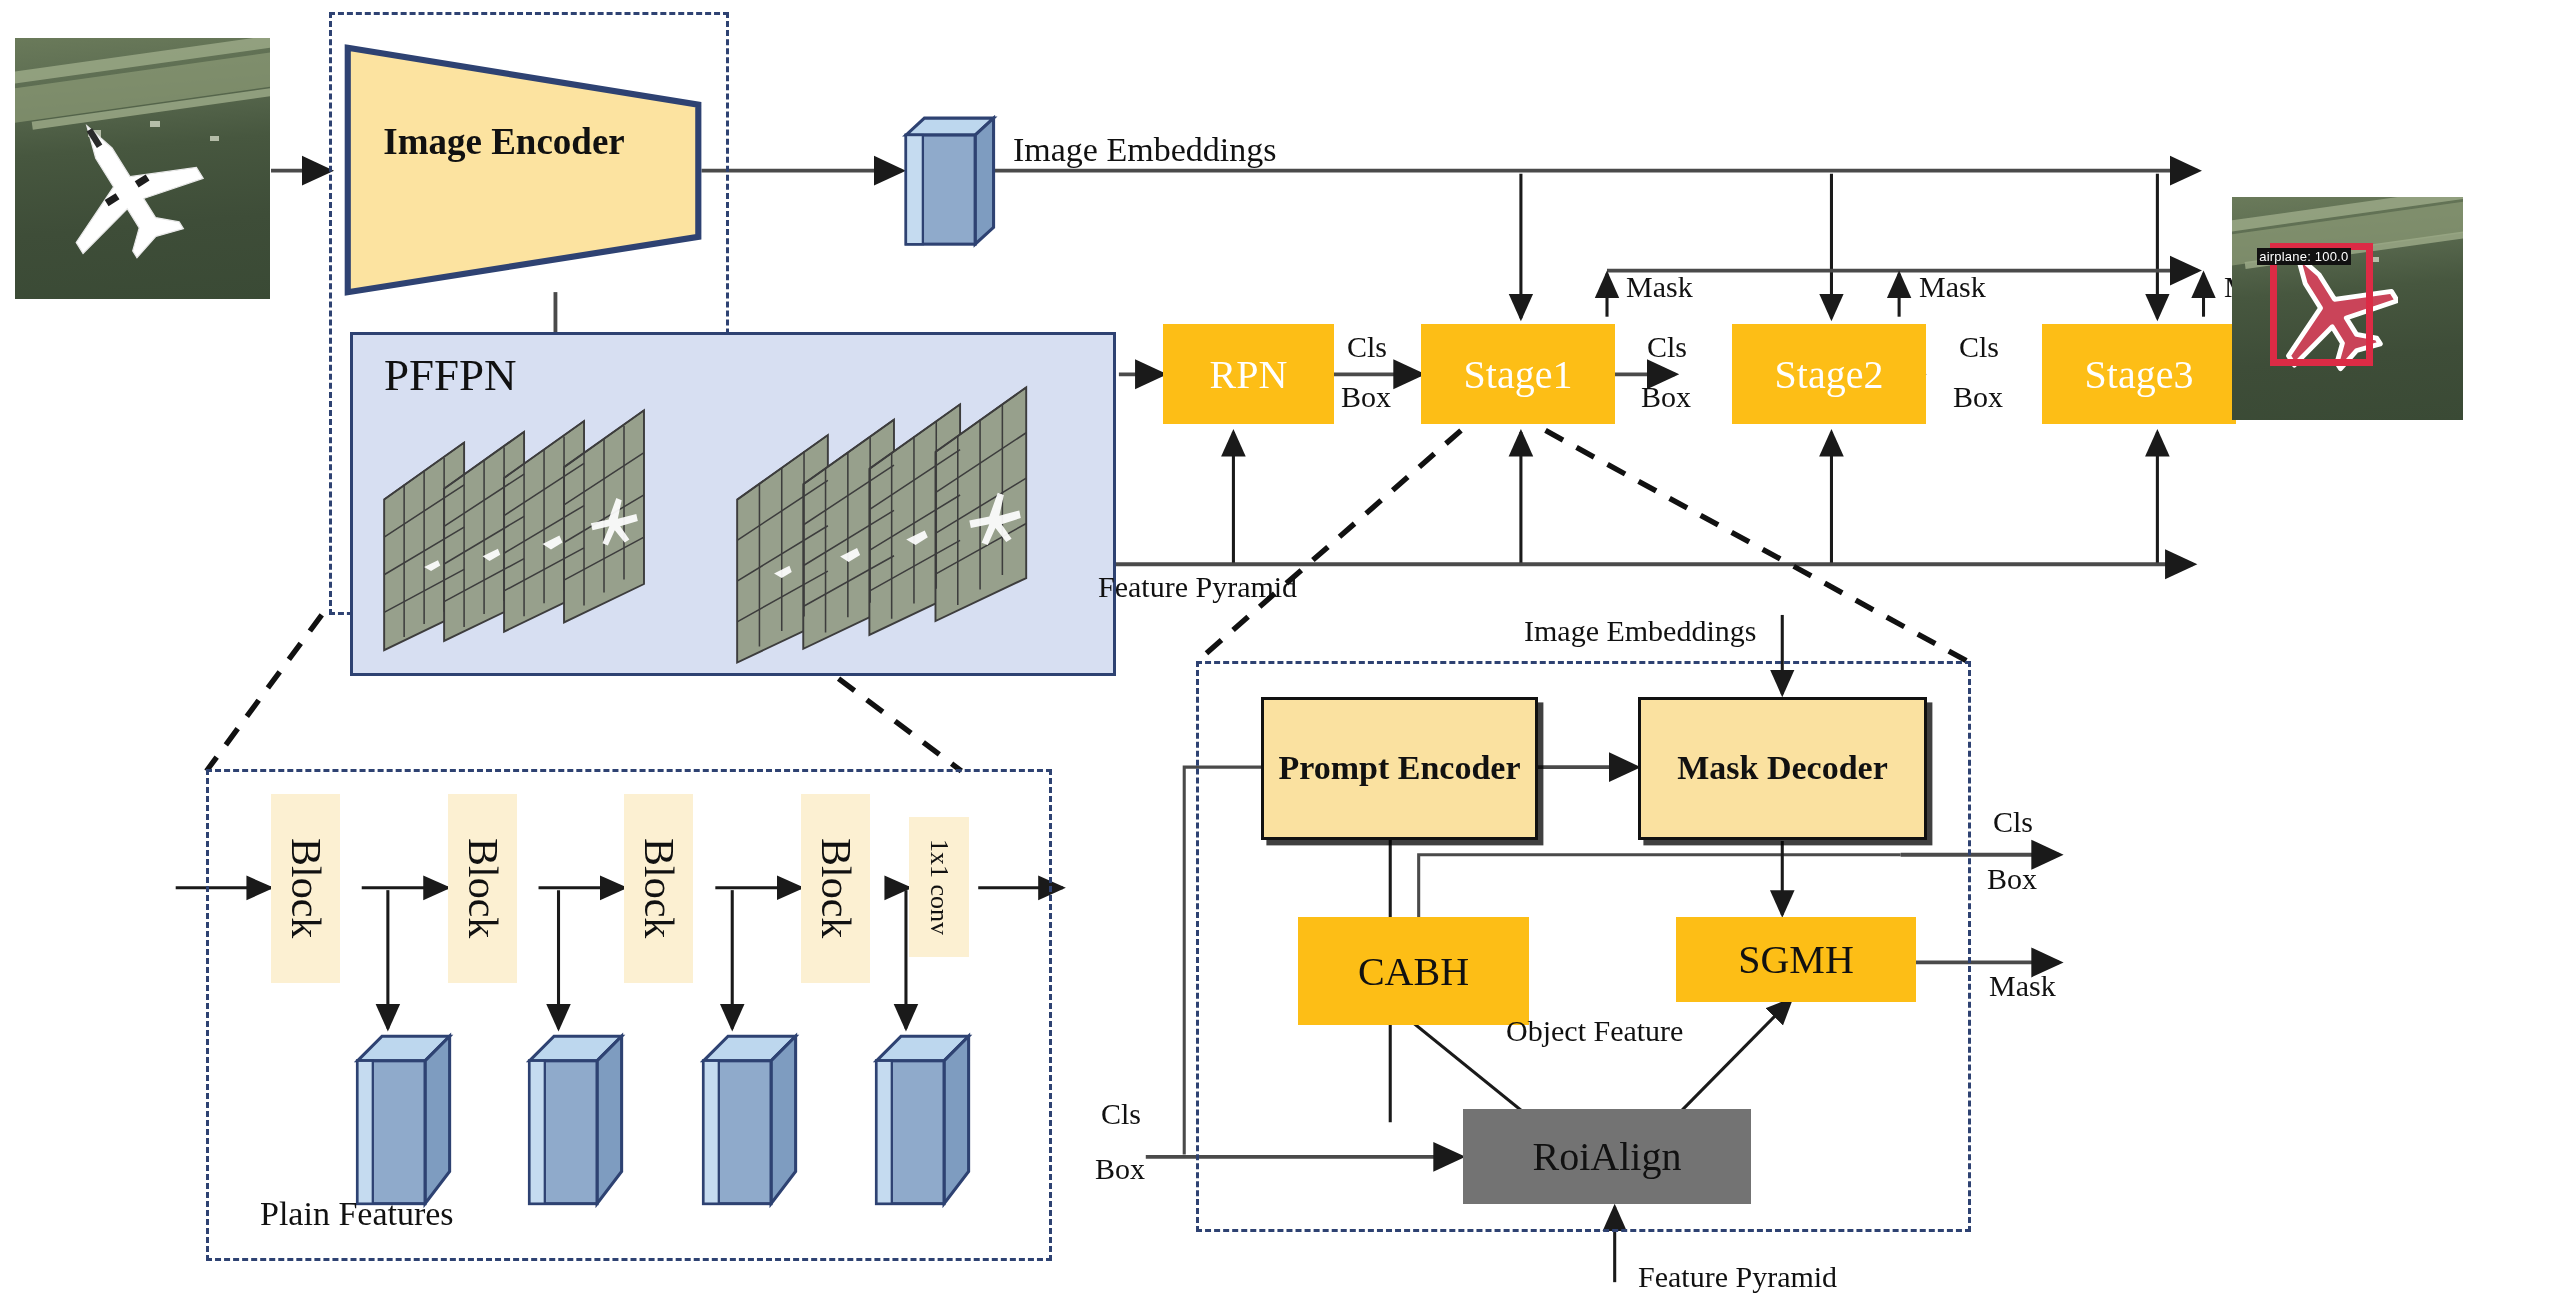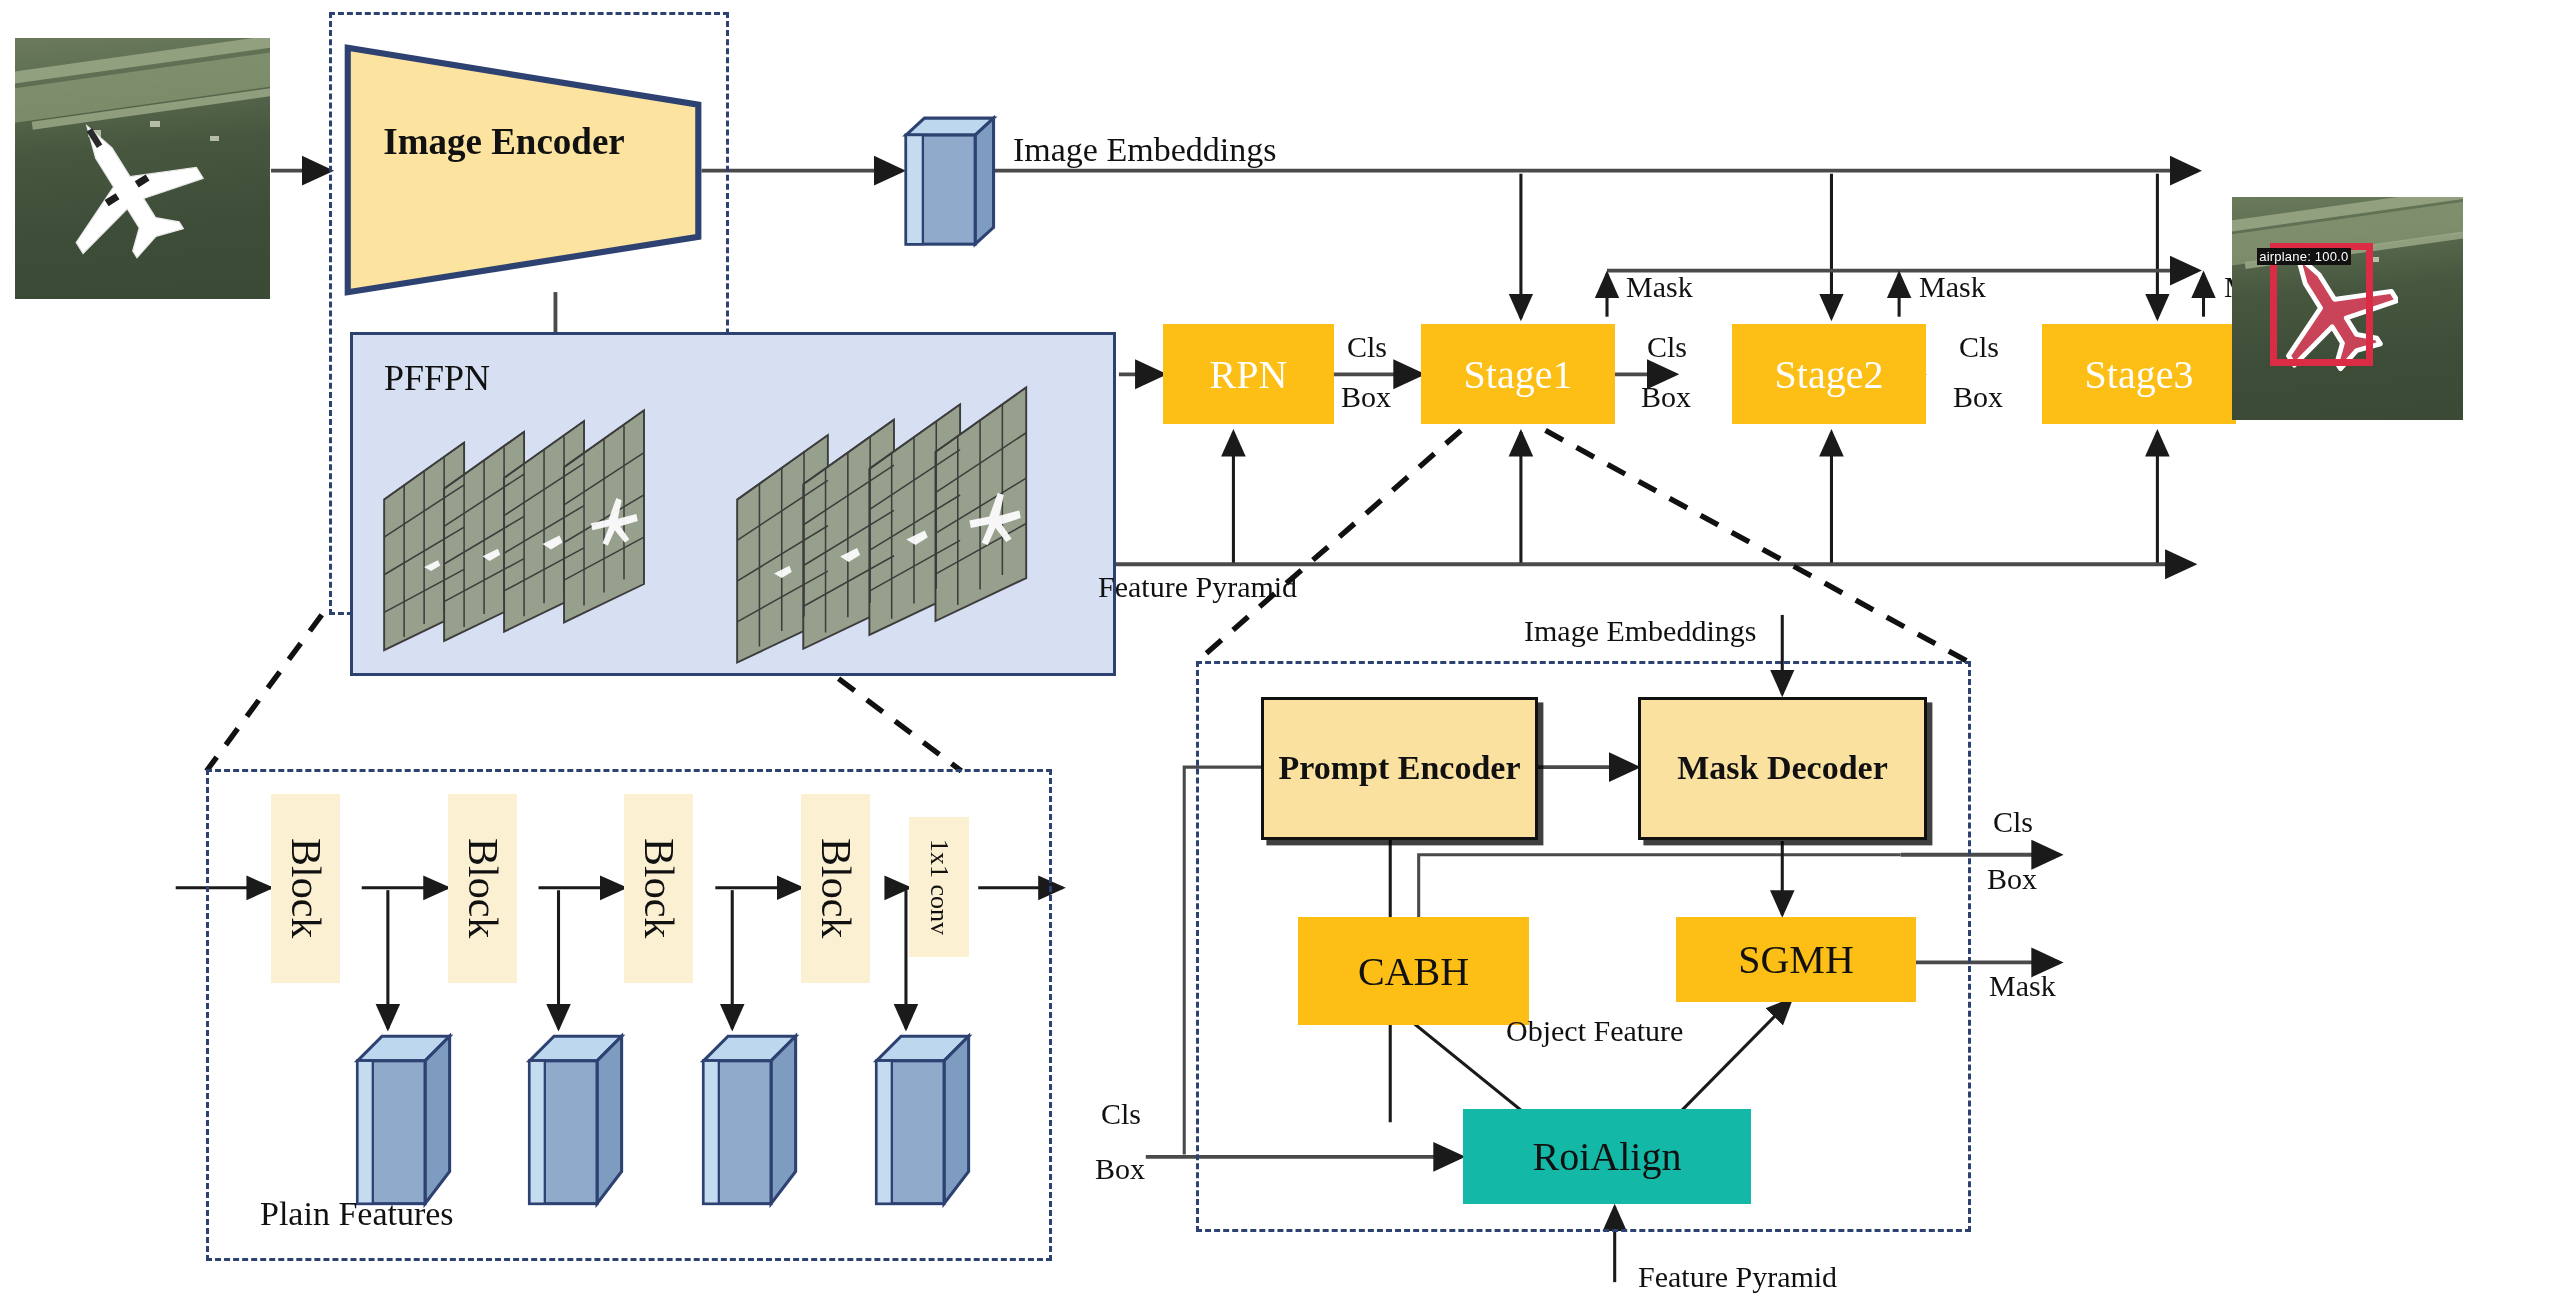--- a/index.html
+++ b/index.html
@@ -12,21 +12,21 @@
   .lbl{position:absolute;font-family:"Liberation Serif",serif;color:#111;white-space:nowrap;line-height:1.05;}
   .lbl-40{font-size:30px;}
   .lbl-44{font-size:34px;}
 
   
   .box{position:absolute;display:flex;align-items:center;justify-content:center;text-align:center;box-sizing:border-box;}
   .box-orange{background:#FDBE16;color:#ffffff;font-size:40px;font-family:"Liberation Serif",serif;}
   .box-orange-dark{background:#FDBE16;color:#111111;font-size:40px;font-family:"Liberation Serif",serif;}
   .box-cream{background:#FAE1A0;border:3.8px solid #111;color:#111;font-weight:bold;font-size:34px;
              font-family:"Liberation Serif",serif;box-shadow:5.4px 5.4px 0 rgba(0,0,0,0.75);}
-  .box-blue{background:#14b8a6;color:#111;font-size:40px;font-family:"Liberation Serif",serif;}
+  .box-blue{background:#737373;color:#111;font-size:40px;font-family:"Liberation Serif",serif;}
   .box-palecream{background:#FCF0D2;color:#111;font-family:"Liberation Serif",serif;}
 
   
   .dash-navy{position:absolute;border:3.8px dashed #2E4272;box-sizing:border-box;background:transparent;}
 
   .pffpn-panel{position:absolute;background:#D7DFF2;border:3.1px solid #2E4272;box-sizing:border-box;}
 
   
   #wires{position:absolute;left:0;top:0;width:2576px;height:1306px;pointer-events:none;}
 
@@ -200,21 +200,21 @@
 
   <svg class="slab" style="left:898px;top:112px;width:102px;height:146px;" viewBox="0 0 132 190">
     <polygon points="10,30 34,8 124,8 100,30" fill="#BDD7EE" stroke="#2E4272" stroke-width="4"></polygon>
     <polygon points="100,30 124,8 124,150 100,172" fill="#7E9CC0" stroke="#2E4272" stroke-width="4"></polygon>
     <rect x="10" y="30" width="90" height="142" fill="#8FAACB" stroke="#2E4272" stroke-width="4"></rect>
     <rect x="10" y="30" width="22" height="142" fill="#C5DBF0" stroke="#2E4272" stroke-width="3"></rect>
   </svg>
   <div class="lbl lbl-44" style="left:1013px;top:132px;">Image Embeddings</div>
 
   <div class="pffpn-panel" style="left:350px;top:332px;width:766px;height:344px;"></div>
-  <div class="lbl" style="left:384px;top:360px;font-size:36px;">PFFPN</div>
+  <div class="lbl" style="left:384px;top:352px;font-size:45px;">PFFPN</div>
 
   <svg class="abs" style="left:378px;top:384px;width:369px;height:277px;" viewBox="0 0 480 360">
     <g stroke="#3d3d3d" stroke-width="2.5">
       <g fill="#97A08C">
         <polygon points="8,150 112,76 112,296 8,346"></polygon>
         <polygon points="86,136 190,62 190,284 86,334"></polygon>
         <polygon points="164,122 268,48 268,272 164,322"></polygon>
         <polygon points="242,108 346,34 346,260 242,310"></polygon>
       </g>
       <g fill="none" stroke="#3d3d3d" stroke-width="2">

